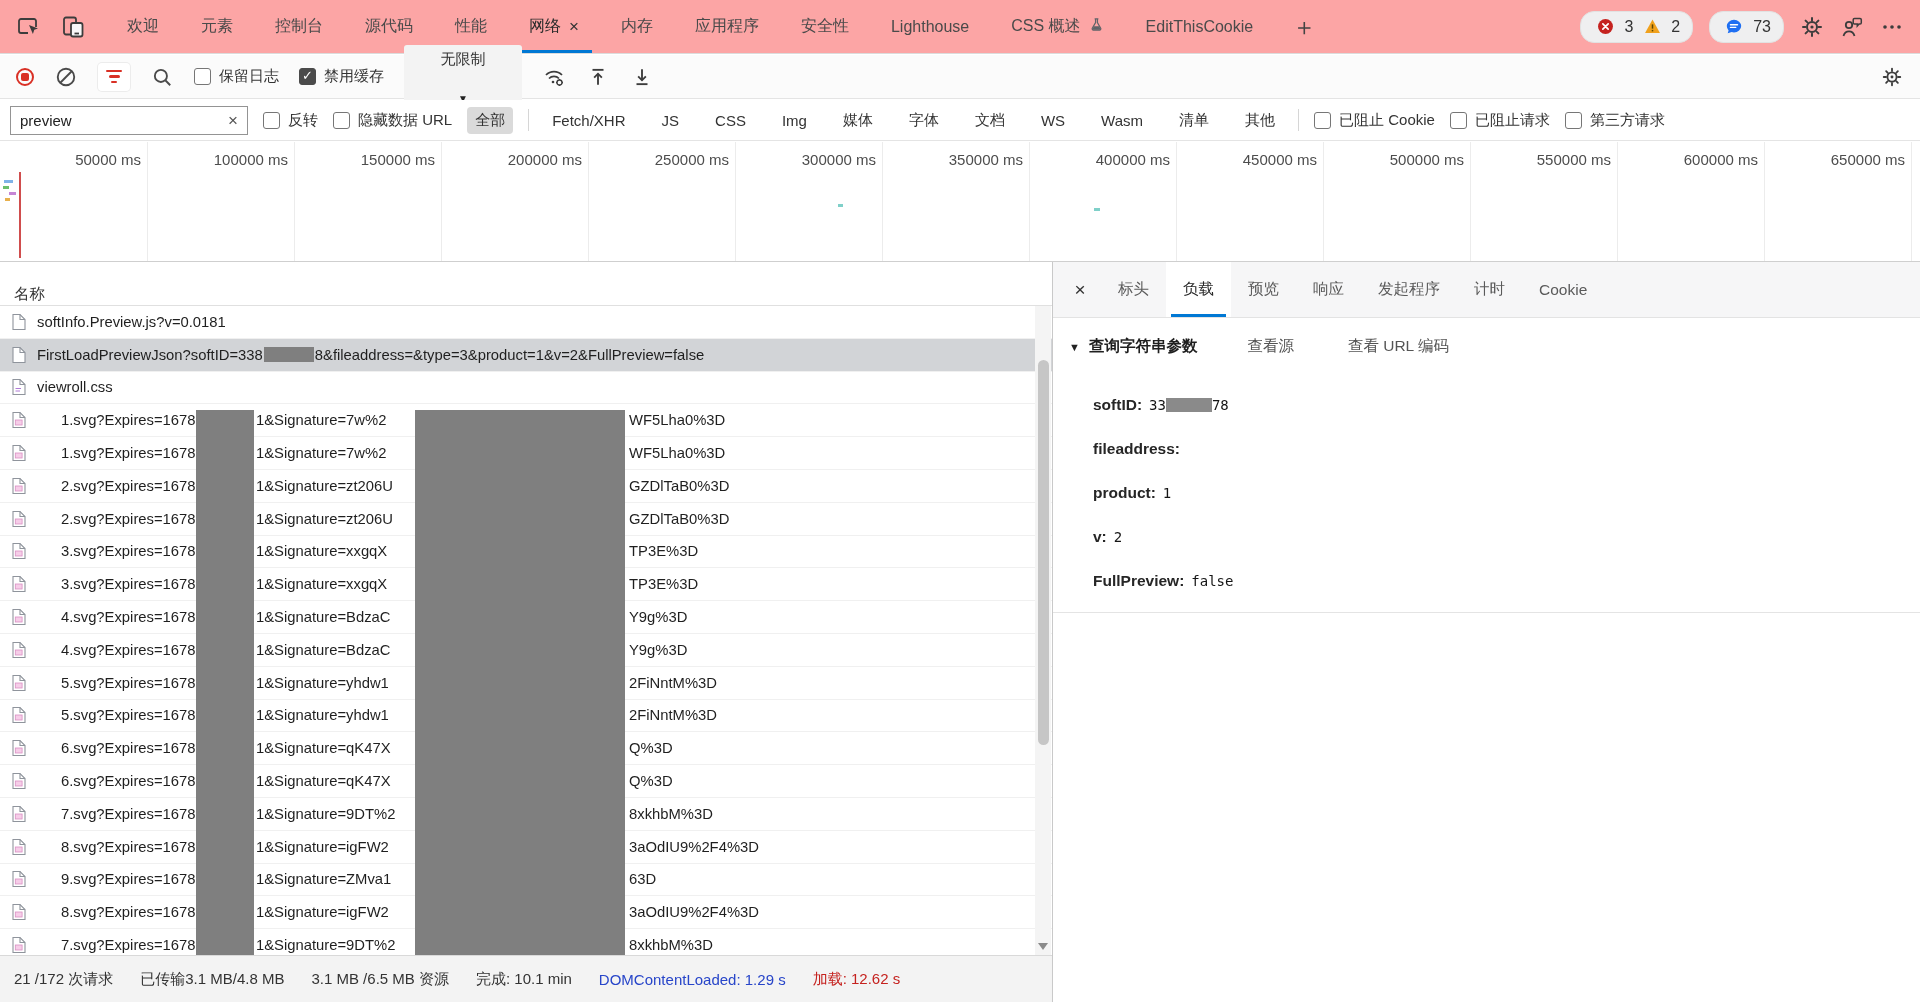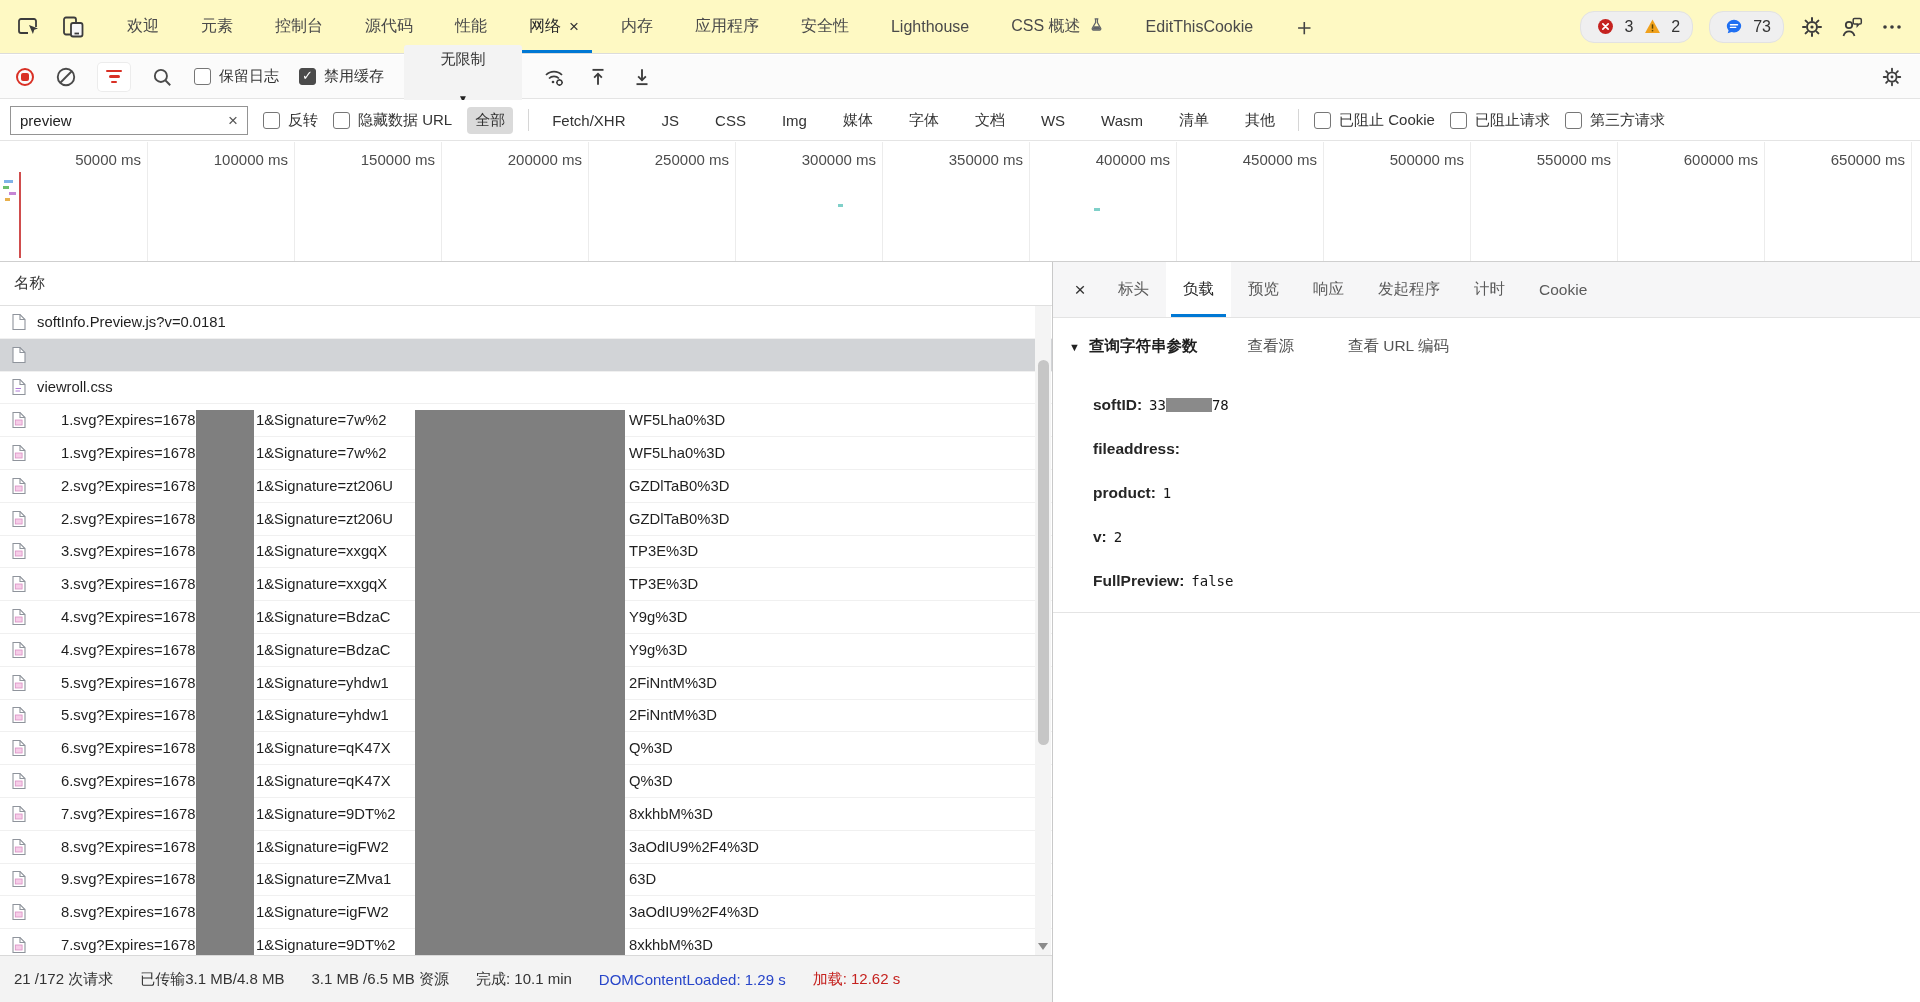--- a/index.html
+++ b/index.html
@@ -1,20 +1,20 @@
 <!DOCTYPE html>
 <html><head>
 <meta charset="utf-8">
 <style>
   * { box-sizing: border-box; margin: 0; padding: 0; }
   html,body { width:1920px; height:1002px; overflow:hidden; }
   body { font-family:"Liberation Sans",sans-serif; background:#fff; position:relative; color:#333; }
 
   
-  .tabbar { position:absolute; top:0; left:0; right:0; height:54px; background:#fef9c3;
+  .tabbar { position:absolute; top:0; left:0; right:0; height:54px; background:#fca5a5;
             border-bottom:1px solid #dcdcdc; display:flex; align-items:center; }
   .wicon { width:30px; height:30px; margin-left:14px; display:flex; align-items:center; justify-content:center; }
   .tabs { display:flex; height:100%; margin-left:18px; }
   .tab { position:relative; height:100%; display:flex; align-items:center; gap:8px;
          padding:0 21px; font-size:16px; color:#4a4a4a; white-space:nowrap; cursor:default; }
   .tab.active { color:#2b2b2b; }
   .tab.active::after { content:""; position:absolute; left:8px; right:8px; bottom:0; height:3px; background:#0078d4; }
   .tclose { font-size:17px; color:#333; line-height:1; }
   .tab-add { font-size:24px; color:#444; padding:0 18px; }
   .tabbar-right { margin-left:auto; display:flex; align-items:center; gap:16px; margin-right:16px; }
@@ -57,21 +57,21 @@
 
   
   .timeline { position:absolute; top:142px; left:0; right:0; height:120px; background:#fff;
               border-bottom:1px solid #cfcfcf; overflow:hidden; }
   .gl { position:absolute; top:0; bottom:0; width:1px; background:#ececec; }
   .tl { position:absolute; top:9px; font-size:15px; color:#4d4d4d; text-align:right; width:144px; }
   .mark { position:absolute; }
 
   
   .leftpanel { position:absolute; top:262px; left:0; width:1052px; height:693px; background:#fff; overflow:hidden; }
-  .name-header { height:44px; border-bottom:1px solid #e0e0e0; display:flex; align-items:center;
+  .name-header { height:44px; border-bottom:1px solid #e0e0e0; display:flex; align-items:flex-end;
                  padding-left:14px; font-size:15.5px; color:#333; }
   .rows { position:relative; }
   .row { position:relative; height:32.8px; border-bottom:1px solid #f0f0f0; display:flex;
          align-items:center; font-size:14.8px; color:#1f1f1f; white-space:nowrap; }
   .row.selected { background:#d2d4d7; }
   .ficon { position:absolute; left:12px; top:50%; transform:translateY(-50%); display:flex; }
   .rtext { margin-left:37px; }
   .seg { position:absolute; top:50%; transform:translateY(-50%); }
   .seg.pre { left:37px;margin-left:24px; } .seg.mid { left:256px; } .seg.suf { left:629px; }
   .inline-redact { display:inline-block; width:50px; height:15px; background:#7f7f7f; vertical-align:-2px; margin:0 1px; }
@@ -404,20 +404,21 @@
         </span>
         <span class="rtext">softInfo.Preview.js?v=0.0181</span>
       </div>
       <div class="row selected">
         <span class="ficon">
           <svg width="14" height="17" viewBox="0 0 14 17">
             <path d="M1 1h7l5 5v10H1z" fill="#fff" stroke="#8f949c" stroke-width="1.1"></path>
             <path d="M8 1v5h5" fill="none" stroke="#8f949c" stroke-width="1.1"></path>
           </svg>
         </span>
+        <span class="rtext">FirstLoadPreviewJson?softID=338<span class="inline-redact"></span>8&amp;fileaddress=&amp;type=3&amp;product=1&amp;v=2&amp;FullPreview=false</span>
       </div>
       <div class="row">
         <span class="ficon">
           <svg width="14" height="17" viewBox="0 0 14 17">
             <path d="M1 1h7l5 5v10H1z" fill="#fff" stroke="#8f949c" stroke-width="1.1"></path>
             <path d="M8 1v5h5" fill="none" stroke="#8f949c" stroke-width="1.1"></path>
             <line x1="3.5" y1="10" x2="9" y2="10" stroke="#b07ad6" stroke-width="1"></line>
             <line x1="3.5" y1="12.5" x2="8" y2="12.5" stroke="#b07ad6" stroke-width="1"></line>
           </svg>
         </span>

